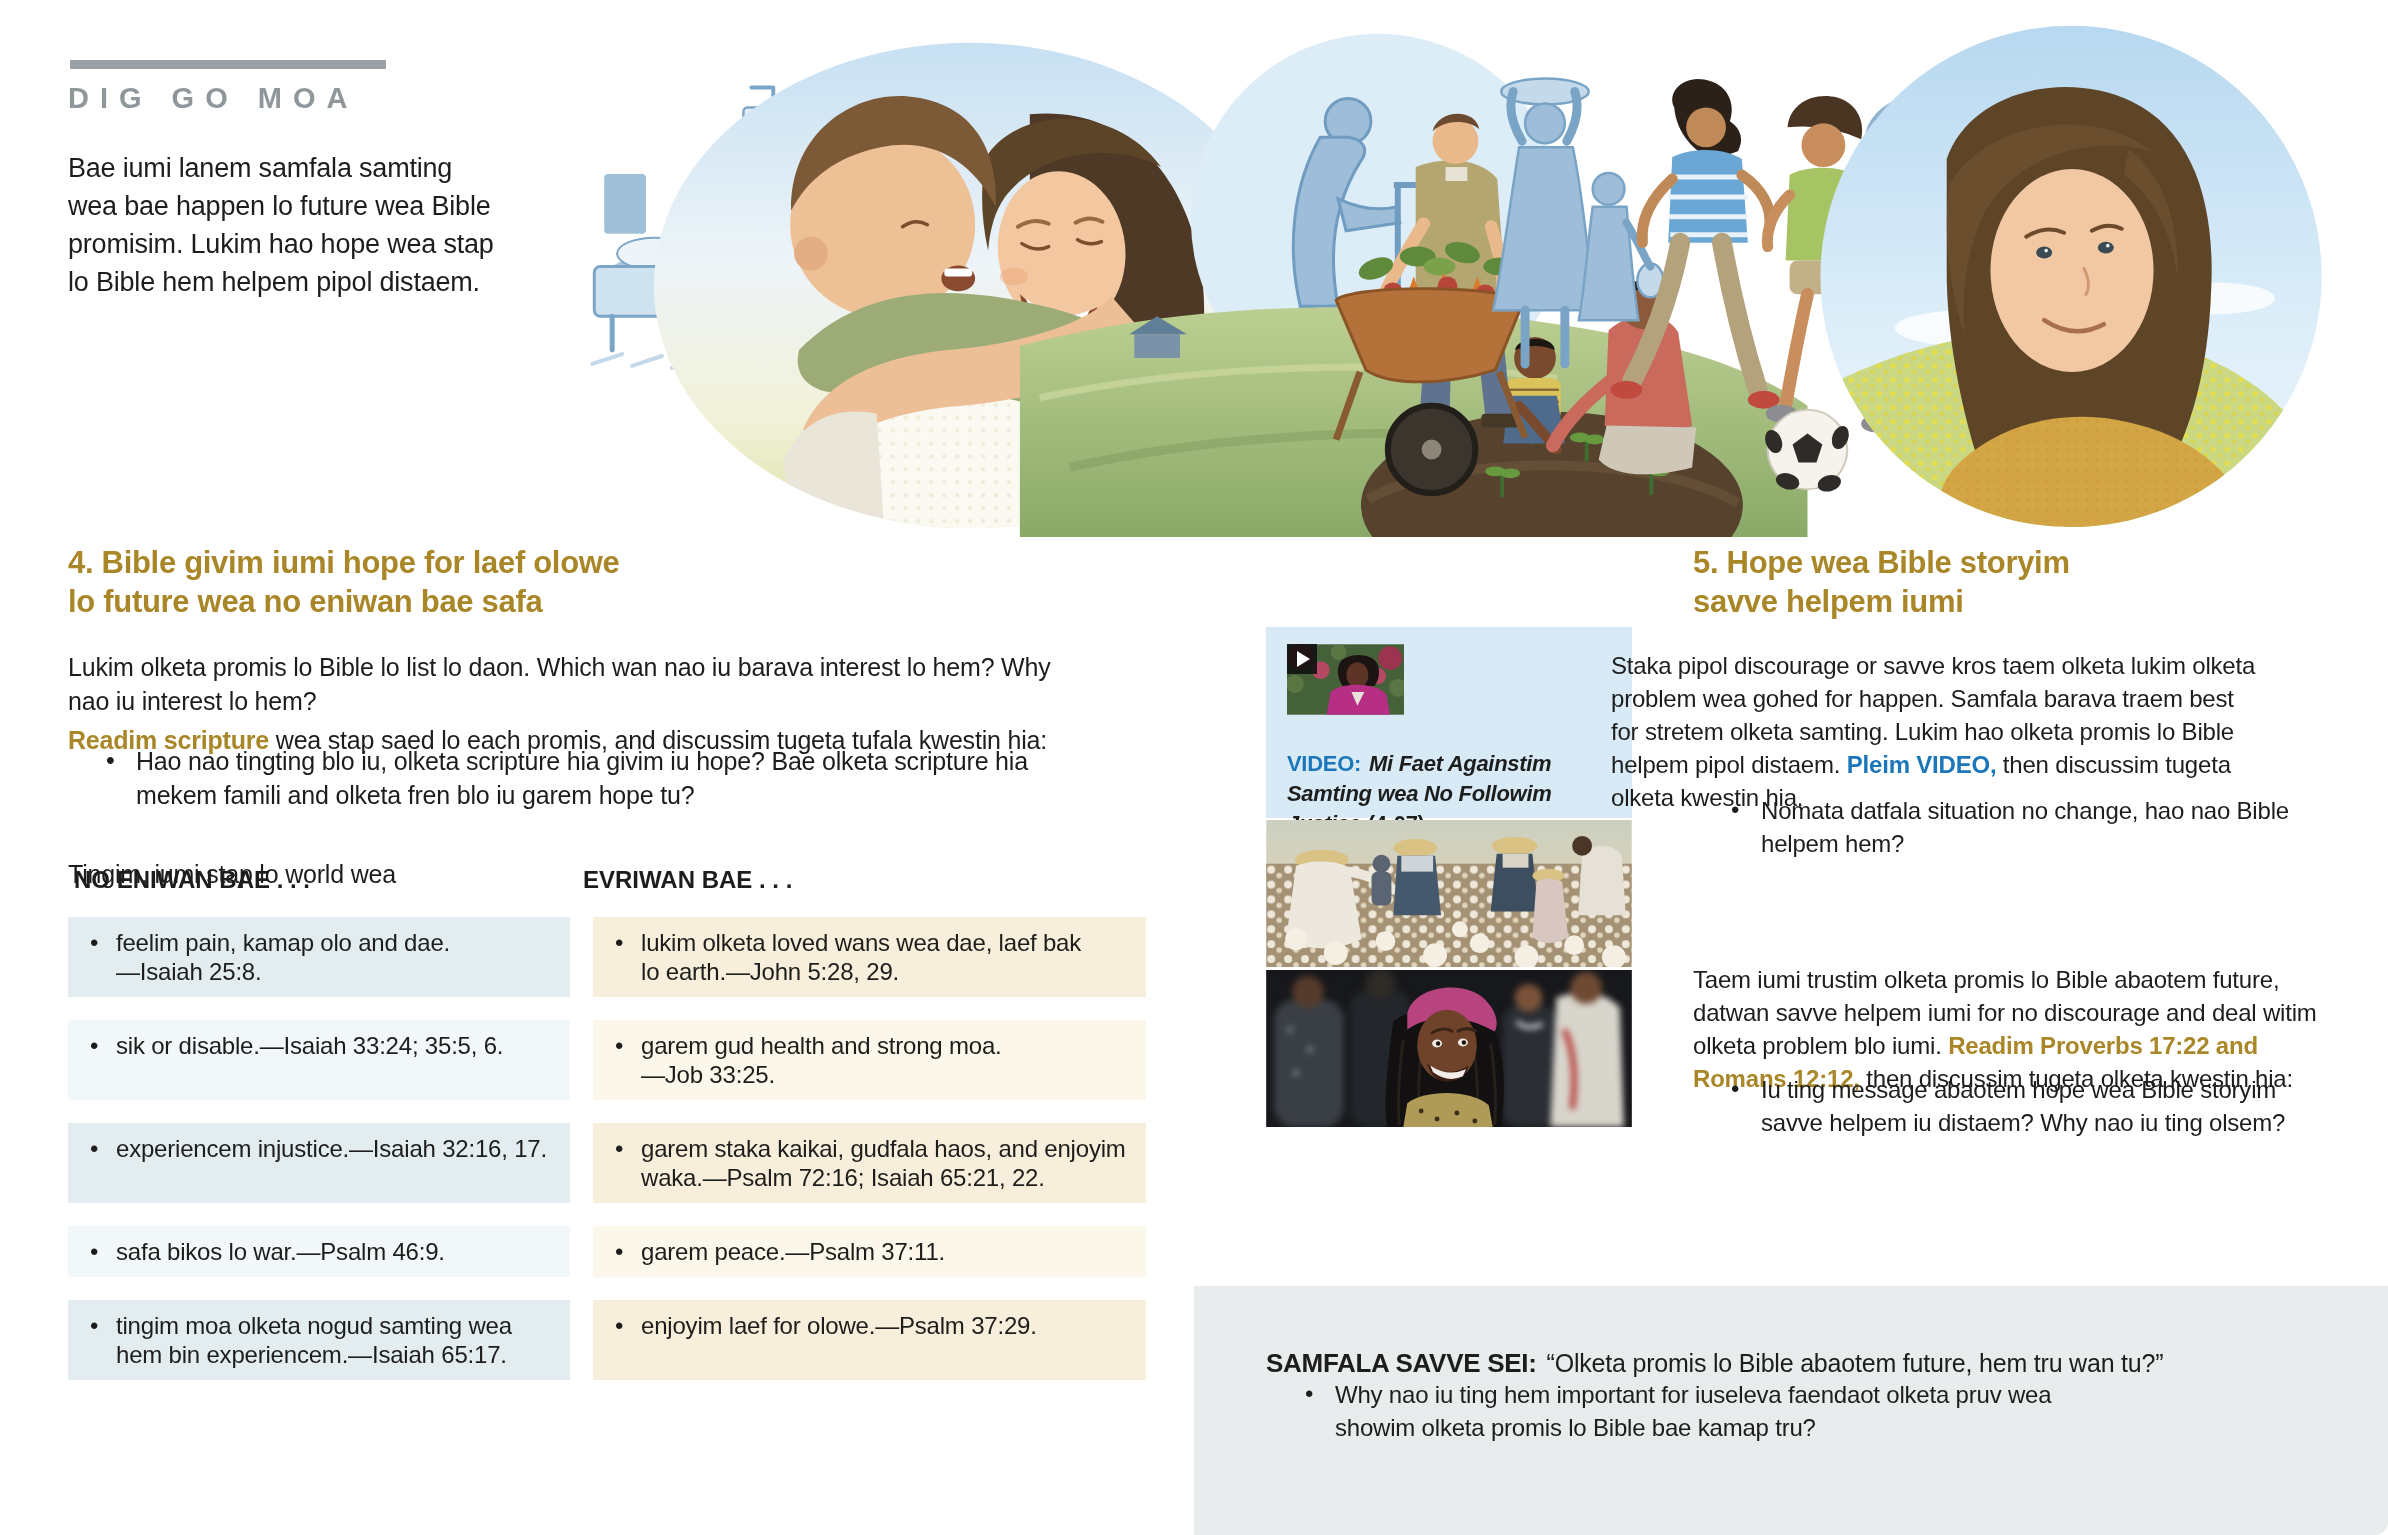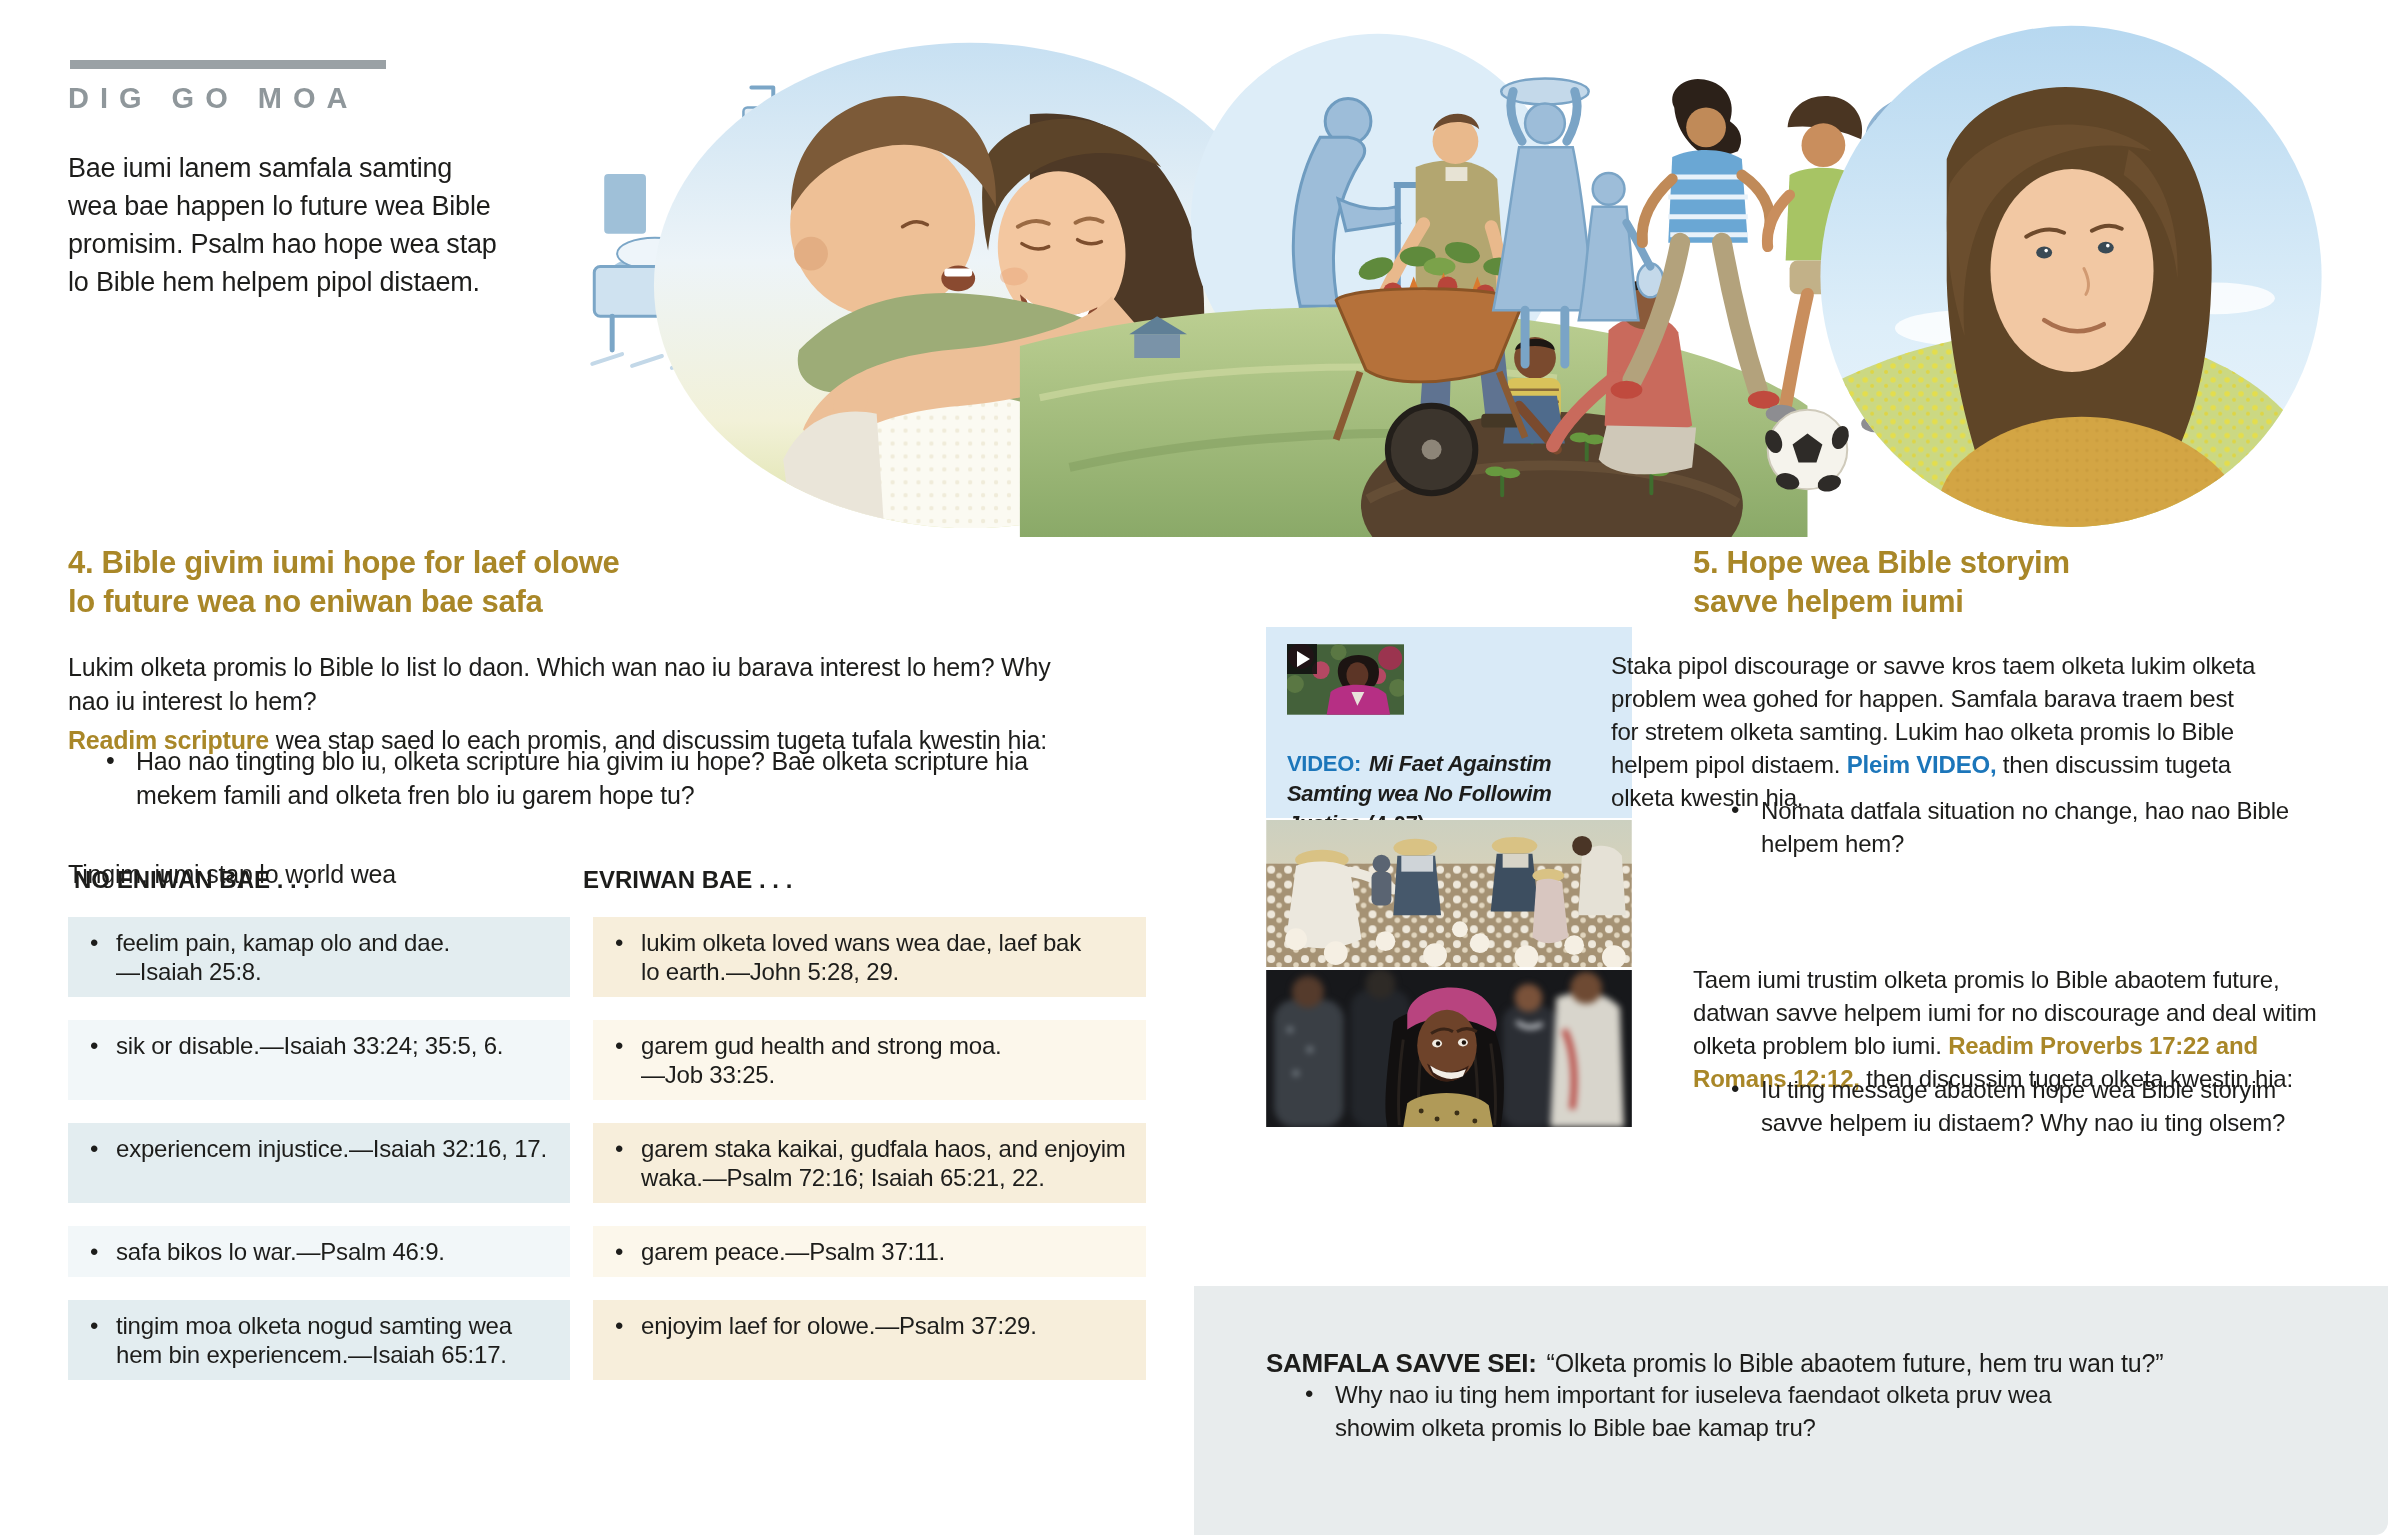--- a/index.html
+++ b/index.html
@@ -73,21 +73,21 @@
 </style>
 </head>
 <body>
 
 <div class="page">
 
   <div class="abs kicker-rule"></div>
   <div class="abs kicker">DIG GO MOA</div>
   <div class="abs intro">Bae iumi lanem samfala samting
 wea bae happen lo future wea Bible
-promisim. Psalm hao hope wea stap
+promisim. Lukim hao hope wea stap
 lo Bible hem helpem pipol distaem.</div>
 
   <div class="abs" style="left:552px;top:0;width:1791px;height:537px;">
     <svg width="1791" height="537" viewBox="0 0 1800 540">
       <defs>
         <linearGradient id="gA" x1="0" y1="0" x2="0" y2="1">
           <stop offset="0" stop-color="#c7e0f2"></stop>
             <stop offset="0.45" stop-color="#edf4f8"></stop>
           <stop offset="0.78" stop-color="#f2f1d8"></stop>
             <stop offset="1" stop-color="#dde2a8"></stop>

